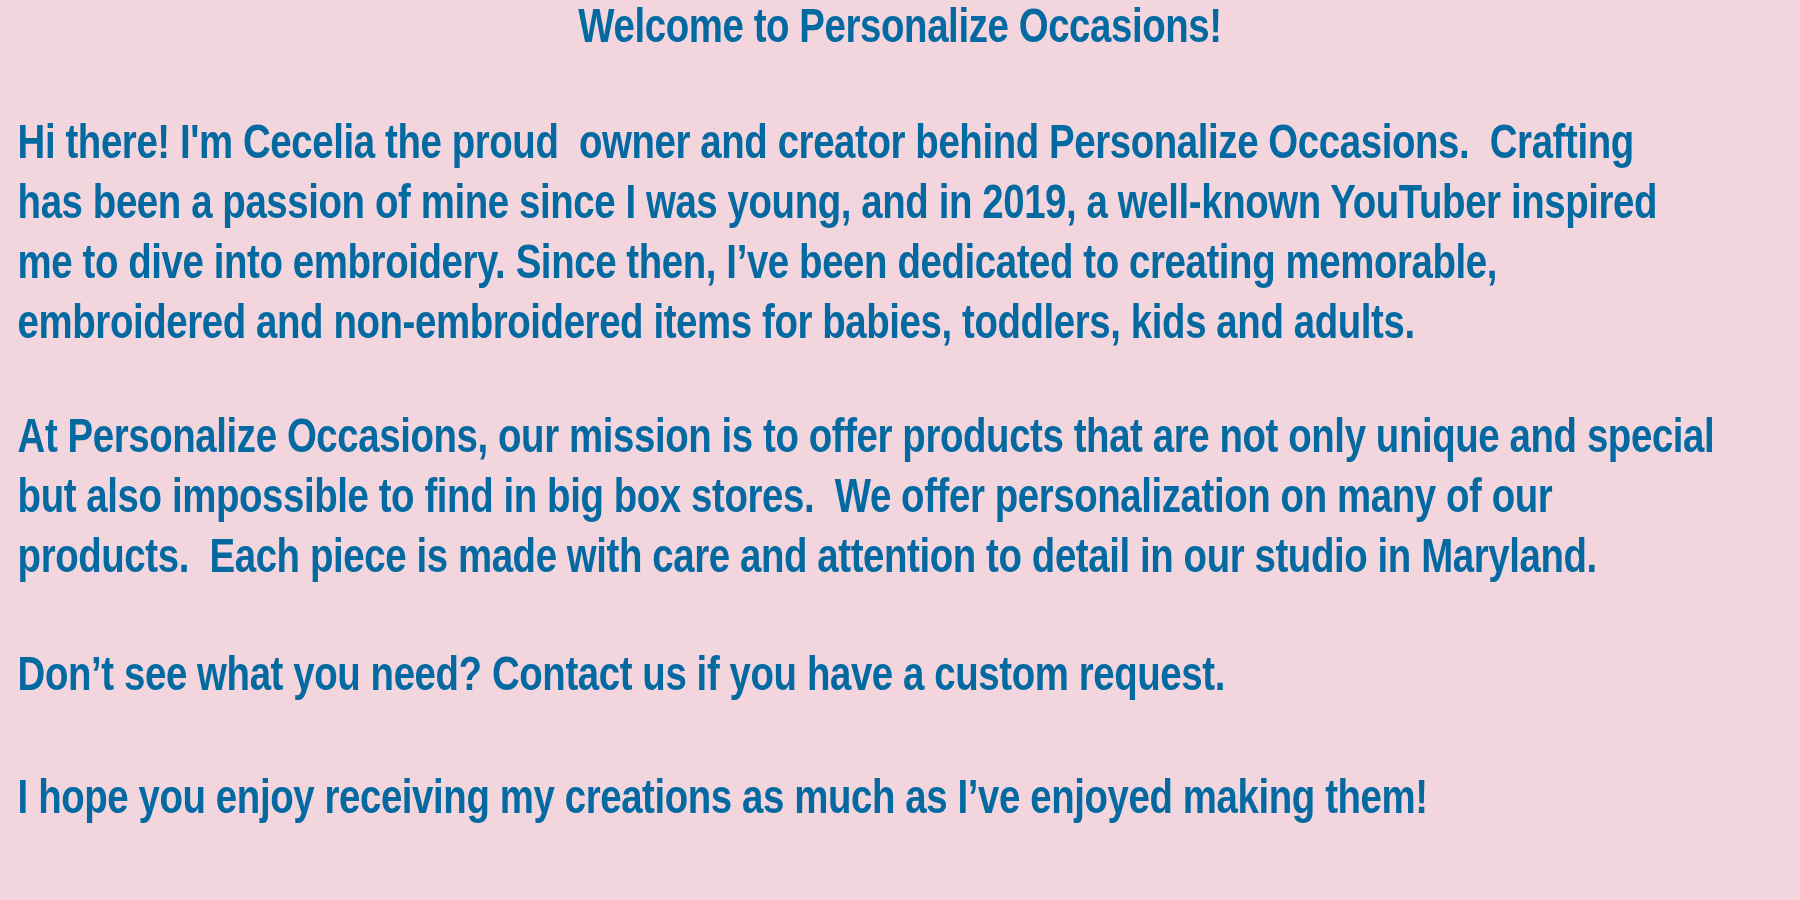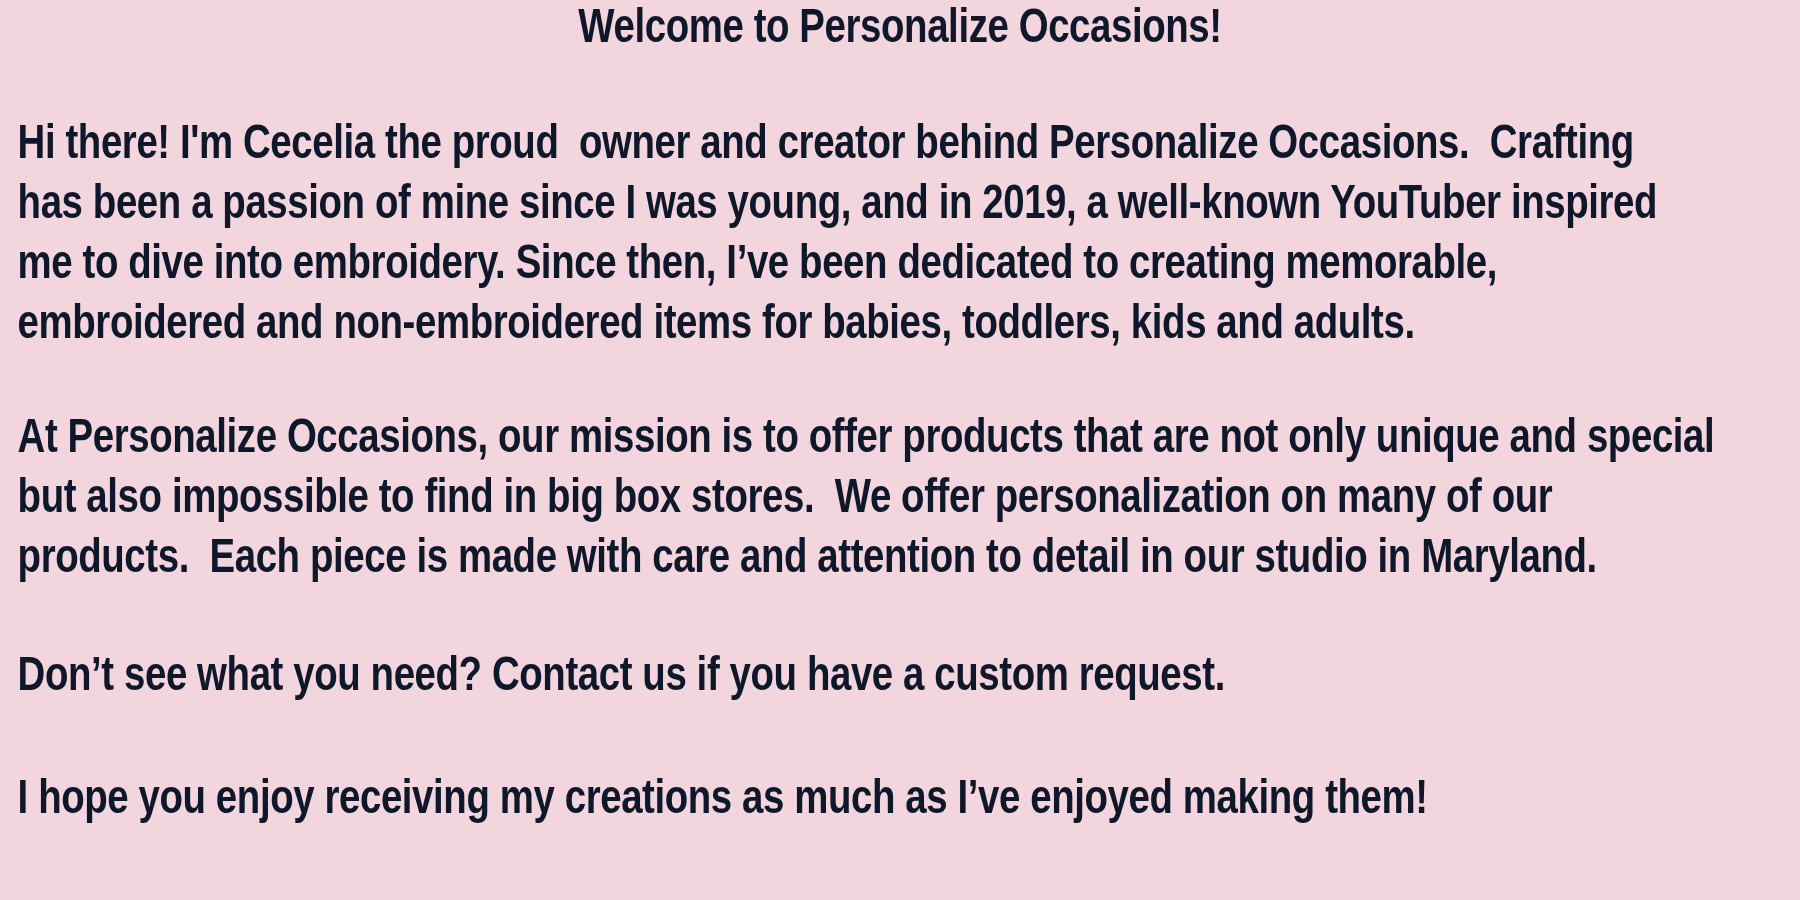--- a/index.html
+++ b/index.html
@@ -10,21 +10,21 @@
     width: 1800px;
     height: 900px;
     overflow: hidden;
     background: #f2d5dd;
   }
   .page {
     position: relative;
     width: 1800px;
     height: 900px;
     background: #f2d5dd;
-    color: #0f172a;
+    color: #0369a1;
     font-family: "Liberation Sans", "DejaVu Sans", sans-serif;
     font-weight: 700;
   }
   
   .squeeze {
     width: 2250px;
     transform: scaleX(0.8);
     transform-origin: 0 0;
   }
   .title {

